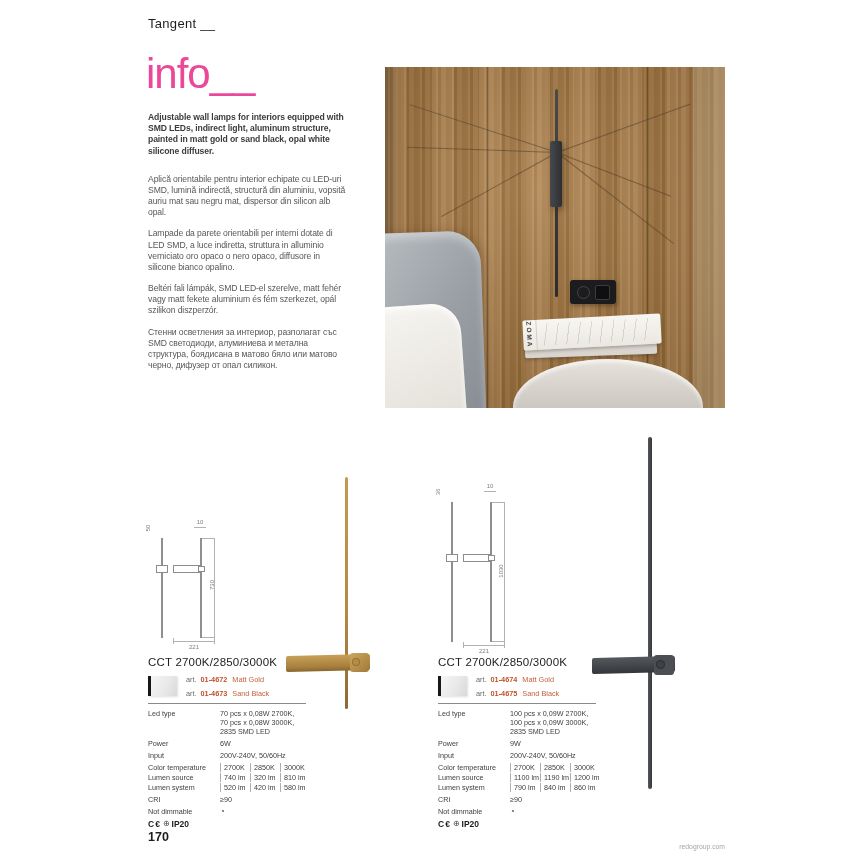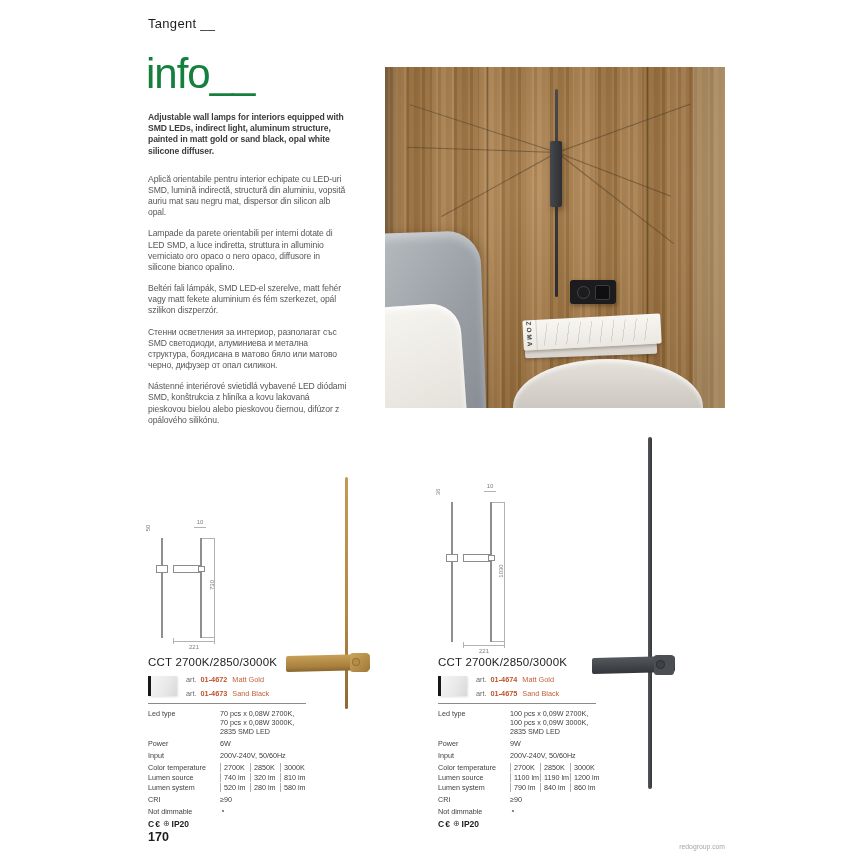--- a/index.html
+++ b/index.html
@@ -5,21 +5,21 @@
   html,body{margin:0;padding:0;}
   body{
     width:868px;height:868px;position:relative;overflow:hidden;
     background:#ffffff;color:#3d3d3b;
     font-family:"Liberation Sans", sans-serif;
   }
   .abs{position:absolute;}
 
   
   .brand{left:148px;top:16px;font-size:13px;font-weight:500;letter-spacing:.3px;color:#1d1d1b;}
-  .info-title{left:146px;top:50px;font-size:42px;font-weight:400;letter-spacing:-1px;color:#15803d;}
+  .info-title{left:146px;top:50px;font-size:42px;font-weight:400;letter-spacing:-1px;color:#ec4899;}
 
   
   .intro{left:148px;top:112px;width:200px;}
   .intro p{margin:0 0 10px 0;font-size:8.6px;line-height:1.3;letter-spacing:-.1px;color:#575756;}
   .intro p.lead{font-weight:700;color:#3c3c3b;margin-bottom:17px;}
 
   
   .photo{left:385px;top:67px;width:340px;height:341px;overflow:hidden;background:#a97a42;}
   .wood{left:0;top:0;width:100%;height:100%;
     background:
@@ -115,21 +115,20 @@
 
 <div class="abs brand">Tangent __</div>
 <div class="abs info-title">info__</div>
 
 <div class="abs intro">
   <p class="lead">Adjustable wall lamps for interiors equipped with SMD LEDs, indirect light, aluminum structure, painted in matt gold or sand black, opal white silicone diffuser.</p>
   <p>Aplică orientabile pentru interior echipate cu LED-uri SMD, lumină indirectă, structură din aluminiu, vopsită auriu mat sau negru mat, dispersor din silicon alb opal.</p>
   <p>Lampade da parete orientabili per interni dotate di LED SMD, a luce indiretta, struttura in alluminio verniciato oro opaco o nero opaco, diffusore in silicone bianco opalino.</p>
   <p>Beltéri fali lámpák, SMD LED-el szerelve, matt fehér vagy matt fekete aluminium és fém szerkezet, opál szilikon diszperzór.</p>
   <p>Стенни осветления за интериор, разполагат със SMD светодиоди, алуминиева и метална структура, боядисана в матово бяло или матово черно, дифузер от опал силикон.</p>
-  <p>Nástenné interiérové svietidlá vybavené LED diódami SMD, konštrukcia z hliníka a kovu lakovaná pieskovou bielou alebo pieskovou čiernou, difúzor z opálového silikónu.</p>
 </div>
 
 <div class="abs photo">
   <div class="abs wood"></div>
   <div class="abs wood-seam" style="left:102px;"></div>
   <div class="abs wood-seam" style="left:262px;"></div>
   <div class="abs wood-light"></div>
   <div class="abs wood-edge"></div>
   <div class="abs vignette"></div>
 
@@ -248,21 +247,21 @@
     <span class="cellwrap">
       <span class="cell">740 lm</span>
       <span class="cell">320 lm</span>
       <span class="cell">810 lm</span>
     </span>
   </div>
   <div class="spec-row">
     <span class="lbl">Lumen system</span>
     <span class="cellwrap">
       <span class="cell">520 lm</span>
-      <span class="cell">280 lm</span>
+      <span class="cell">420 lm</span>
       <span class="cell">580 lm</span>
     </span>
   </div>
   <div class="spec-row">
     <span class="lbl">CRI</span>
     <span class="val">≥90</span>
   </div>
   <div class="spec-row">
     <span class="lbl">Not dimmable</span>
     <span class="val"><span class="nd-icon">◔</span></span>

